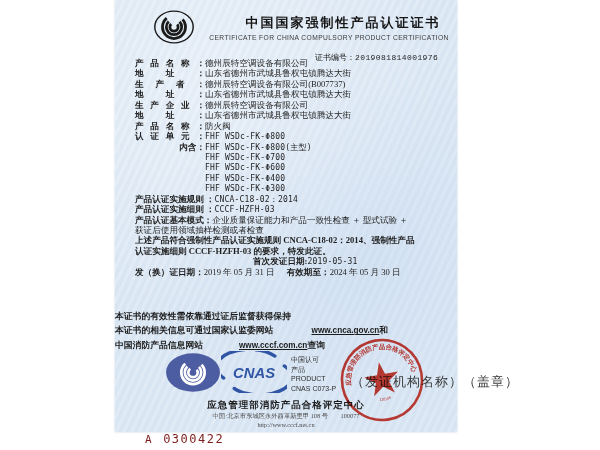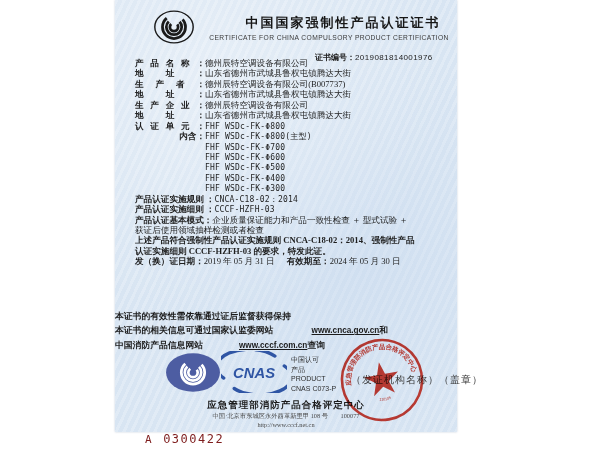--- a/index.html
+++ b/index.html
@@ -29,22 +29,22 @@
     font-size:13px; font-weight:bold; letter-spacing:2px; color:#161616; white-space:nowrap;
   }
   .hdr-sub {
     position:absolute; left:86px; top:34px; width:256px; text-align:center;
     font-family:"Liberation Sans","DejaVu Sans",sans-serif;
     font-size:6.7px; letter-spacing:.4px; color:#3a3a3a; white-space:nowrap;
   }
   .cert-no {
     position:absolute; left:200px; top:52px; font-size:8px; color:#1d1d1d; white-space:nowrap;
   }
-  .cert-no .lab { font-weight:bold;margin-top:32px; }
-  .cert-no .num { font-family:Liberation Sans, sans-serif; letter-spacing:.4px; }
+  .cert-no .lab { font-weight:normal;margin-top:32px; }
+  .cert-no .num { font-family:Liberation Mono, monospace; letter-spacing:.4px; }
   
   .body { position:absolute; left:20px; top:58px; width:310px; font-size:8.6px; color:#1e1e1e; }
   .row { height:10.45px; line-height:10.45px; white-space:nowrap; }
   .lbl {
     display:inline-block; width:70px; font-weight:bold;
     text-align:justify; text-align-last:justify; vertical-align:top;
   }
   .lbl-nat { font-weight:bold; }
   .lbl-inner { display:inline-block; width:70px; text-align:right; font-weight:bold; vertical-align:top; }
   .sp70 { display:inline-block; width:70px; }
@@ -59,21 +59,21 @@
   }
   .notes .url { text-decoration:underline; font-weight:bold; font-family:"Liberation Sans",sans-serif; font-size:8.2px;padding-left:36px; }
   
   .ccc-bottom { position:absolute; left:46px; top:352px; width:64px; height:41px; }
   .cnas-logo  { position:absolute; left:106px; top:351px; width:66px; height:42px; }
   .acc-text {
     position:absolute; left:176px; top:355px; font-family:"Liberation Sans",sans-serif;
     font-size:7px; line-height:9.6px; color:#2e2e2e; white-space:nowrap;
   }
   .seal-placeholder {
-    position:absolute; left:236px; top:373px; font-size:10px; color:#3a3a3a;
+    position:absolute; left:236px; top:373px; font-size:13px; color:#3a3a3a;
     letter-spacing:1px; white-space:nowrap; z-index:1;
   }
   .stamp {
     position:absolute; left:224px; top:337px; width:86px; height:86px;
     transform:rotate(-10deg); opacity:.88; mix-blend-mode:multiply; z-index:2;
   }
   
   .issuer-name {
     position:absolute; left:0; top:399px; width:342px; text-align:center;
     font-size:9.5px; font-weight:bold; color:#1b1b1b; letter-spacing:1px; white-space:nowrap;
@@ -113,39 +113,40 @@
     <span class="lab">证书编号：</span><span class="num">2019081814001976</span>
   </div>
 
   <div class="body">
     <div class="row"><span class="lbl">产品名称：</span><span>德州辰特空调设备有限公司</span></div>
     <div class="row"><span class="lbl">地址：</span><span>山东省德州市武城县鲁权屯镇腾达大街</span></div>
     <div class="row"><span class="lbl">生产者：</span><span>德州辰特空调设备有限公司(B007737)</span></div>
     <div class="row"><span class="lbl">地址：</span><span>山东省德州市武城县鲁权屯镇腾达大街</span></div>
     <div class="row"><span class="lbl">生产企业：</span><span>德州辰特空调设备有限公司</span></div>
     <div class="row"><span class="lbl">地址：</span><span>山东省德州市武城县鲁权屯镇腾达大街</span></div>
+    <div class="row"><span class="lbl">产品名称：</span><span>防火阀</span></div>
     <div class="row"><span class="lbl">认证单元：</span><span class="code">FHF WSDc-FK-Φ800</span></div>
 
     <div class="row"><span class="lbl-inner">内含：</span><span class="code">FHF WSDc-FK-Φ800(主型)</span></div>
     <div class="row"><span class="sp70"></span><span class="code">FHF WSDc-FK-Φ700</span></div>
     <div class="row"><span class="sp70"></span><span class="code">FHF WSDc-FK-Φ600</span></div>
-    <div class="row"><span class="sp70"></span><span class="code">FHF WSDc-FK-Φ500</span></div>
     <div class="row"><span class="sp70"></span><span class="code">FHF WSDc-FK-Φ400</span></div>
     <div class="row"><span class="sp70"></span><span class="code">FHF WSDc-FK-Φ300</span></div>
 
     <div class="row"><span class="lbl-nat">产品认证实施规则 ：</span><span class="code">CNCA-C18-02：2014</span></div>
     <div class="row"><span class="lbl-nat">产品认证实施细则 ：</span><span class="code">CCCF-HZFH-03</span></div>
 
     <div class="row"><span class="lbl-nat">产品认证基本模式：</span><span>企业质量保证能力和产品一致性检查 ＋ 型式试验 ＋</span></div>
     <div class="row"><span>获证后使用领域抽样检测或者检查</span></div>
 
 
     <div class="row bold">上述产品符合强制性产品认证实施规则 CNCA-C18-02：2014、强制性产品</div>
     <div class="row bold">认证实施细则 CCCF-HZFH-03 的要求，特发此证。</div>
 
+    <div class="row ind120"><span class="bold">首次发证日期:</span><span class="code">2019-05-31</span></div>
     <div class="row">
       <span class="bold">发（换）证日期：</span><span>2019 年 05 月 31 日</span><span class="gap10"></span><span class="bold">有效期至：</span><span>2024 年 05 月 30 日</span>
     </div>
   </div>
 
   <div class="notes">
     <div>本证书的有效性需依靠通过证后监督获得保持</div>
     <div><span>本证书的相关信息可通过国家认监委网站</span> <span class="url">www.cnca.gov.cn</span><span>和</span></div>
     <div><span>中国消防产品信息网站</span><span class="url">www.cccf.com.cn</span><span>查询</span></div>
   </div>

